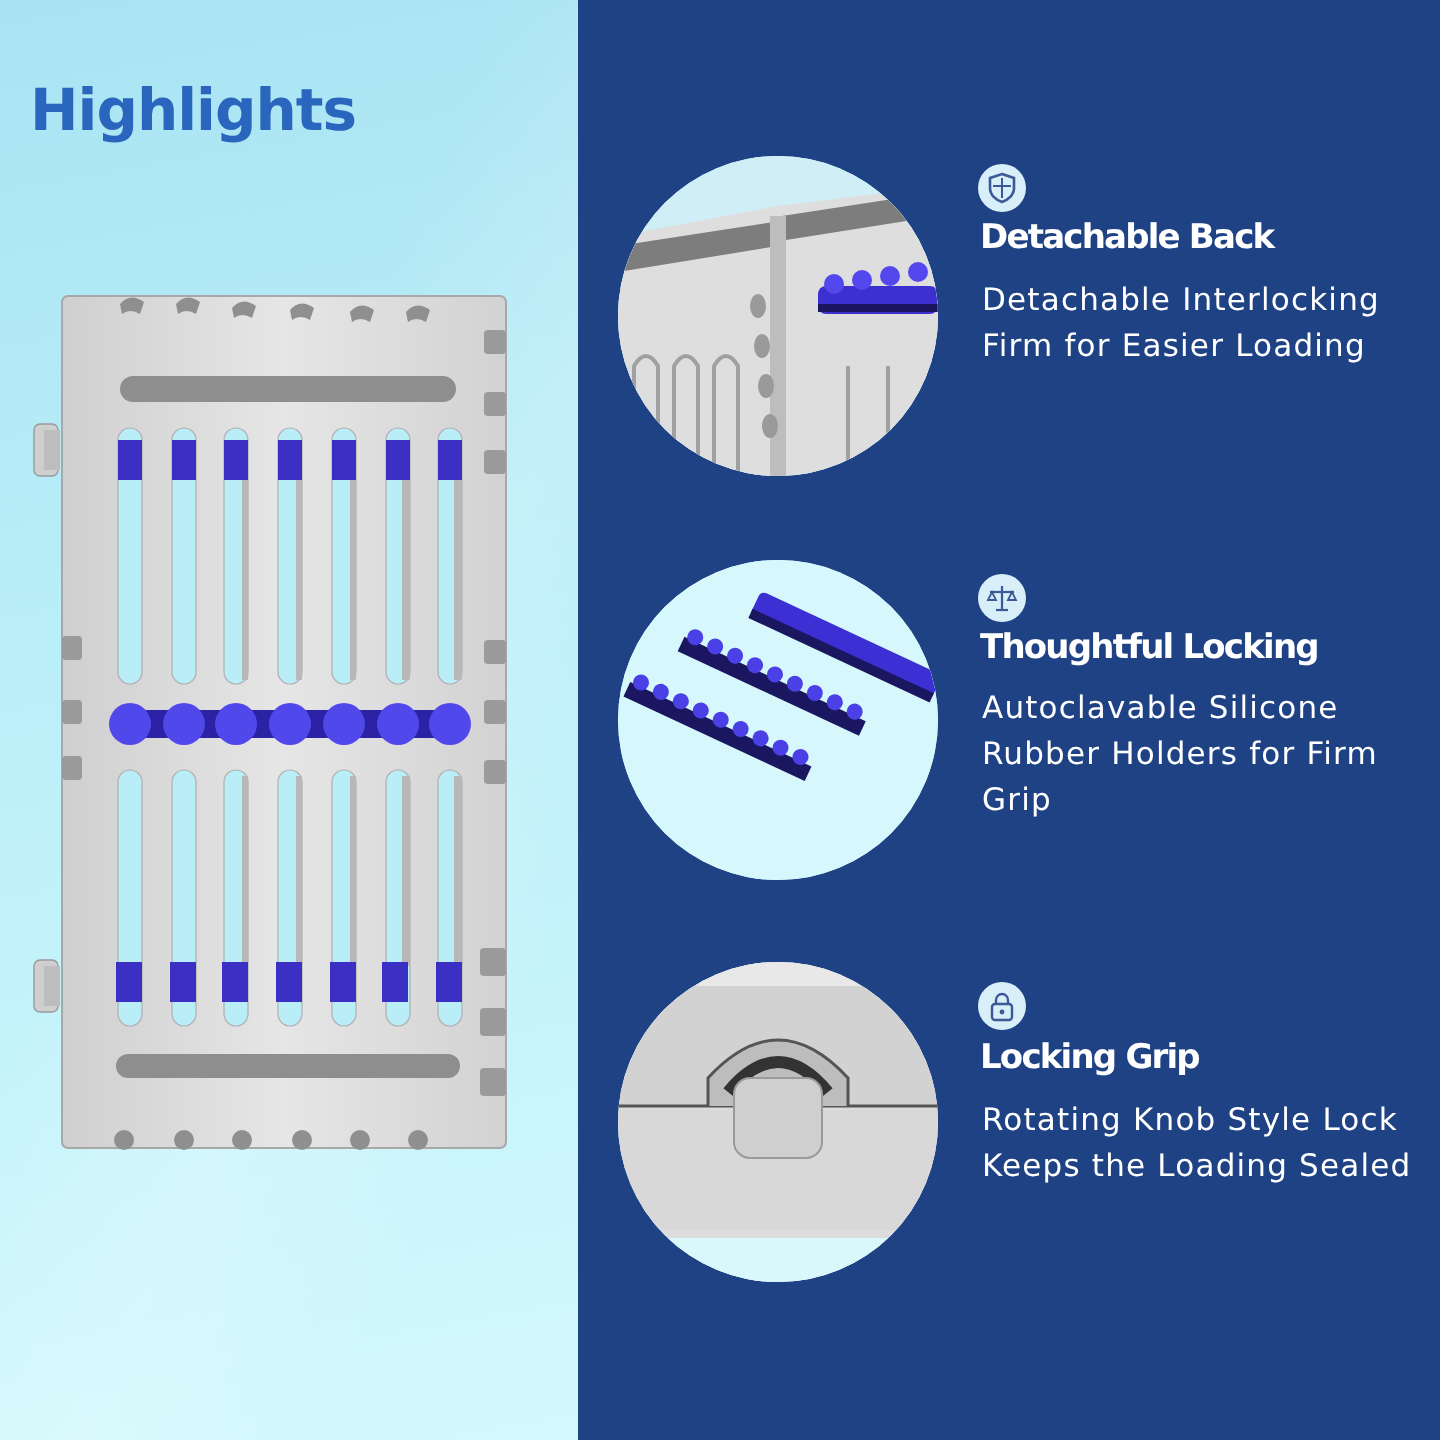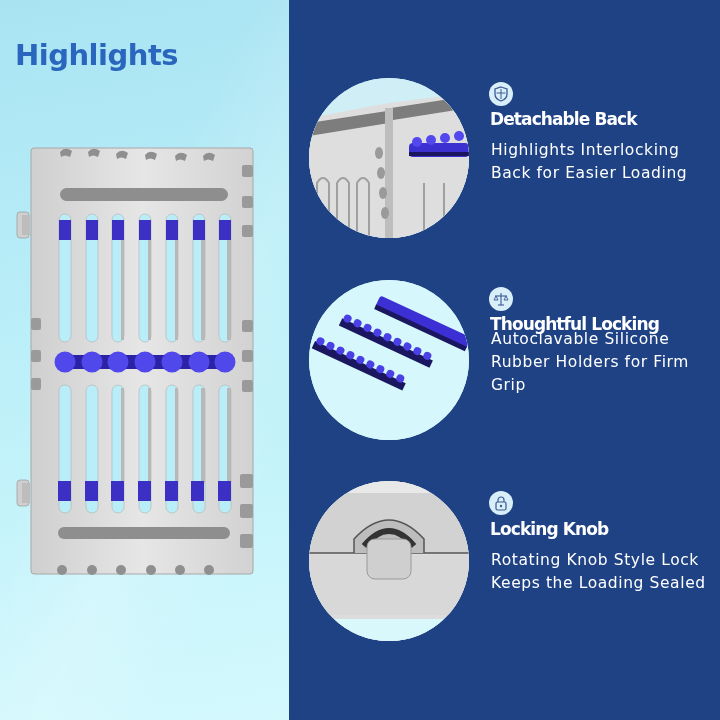--- a/index.html
+++ b/index.html
@@ -210,21 +210,21 @@
       </svg>
     </div>
     <div class="badge" style="top:82px;">
       <svg width="14" height="16" viewBox="0 0 14 16">
           <path d="M7 1 L13 3 V8 C13 11.5 10 14 7 15 C4 14 1 11.5 1 8 V3 Z" fill="none" stroke="#3b5a95" stroke-width="1.3"></path>
           <line x1="7" y1="3" x2="7" y2="13" stroke="#3b5a95" stroke-width="1"></line>
           <line x1="2.5" y1="7" x2="11.5" y2="7" stroke="#3b5a95" stroke-width="1"></line>
         </svg>
     </div>
     <div class="heading" style="top:109px;">Detachable Back</div>
-    <div class="desc" style="top:139px;">Highlights Interlocking Back for Easier Loading</div>
+    <div class="desc" style="top:139px;">Detachable Interlocking Firm for Easier Loading</div>
   </div>
 
   <div class="feature" style="top:0;">
     <div class="photo" style="top:280px;">
       <svg width="160" height="160" viewBox="0 0 160 160">
         <rect x="0" y="0" width="160" height="160" fill="#d6f8fc"></rect>
         <g transform="rotate(25 80 80)">
           <rect x="45" y="25" width="100" height="14" rx="3" fill="#3c30d4"></rect>
           <rect x="45" y="35" width="100" height="5" fill="#1b1660"></rect>
           <rect x="20" y="62" width="100" height="8" fill="#1b1660"></rect>
@@ -257,21 +257,21 @@
     <div class="badge" style="top:287px;">
       <svg width="16" height="14" viewBox="0 0 16 14">
           <line x1="8" y1="1" x2="8" y2="13" stroke="#3b5a95" stroke-width="1.1"></line>
           <line x1="2" y1="4" x2="14" y2="4" stroke="#3b5a95" stroke-width="1.1"></line>
           <path d="M1 8 L3 4 L5 8 Z" fill="none" stroke="#3b5a95" stroke-width="0.9"></path>
           <path d="M11 8 L13 4 L15 8 Z" fill="none" stroke="#3b5a95" stroke-width="0.9"></path>
           <line x1="5" y1="13" x2="11" y2="13" stroke="#3b5a95" stroke-width="1.1"></line>
         </svg>
     </div>
     <div class="heading" style="top:314px;">Thoughtful Locking</div>
-    <div class="desc" style="top:328px;">Autoclavable Silicone Rubber Holders for Firm Grip</div>
+    <div class="desc" style="top:343px;">Autoclavable Silicone Rubber Holders for Firm Grip</div>
   </div>
 
   <div class="feature" style="top:0;">
     <div class="photo" style="top:481px;">
       <svg width="160" height="160" viewBox="0 0 160 160">
         <rect x="0" y="0" width="160" height="160" fill="#dcdcdc"></rect>
         <rect x="0" y="0" width="160" height="12" fill="#e8e8e8"></rect>
         <rect x="0" y="12" width="160" height="60" fill="#d2d2d2"></rect>
         <line x1="0" y1="72" x2="160" y2="72" stroke="#555" stroke-width="1.5"></line>
         <rect x="0" y="74" width="160" height="60" fill="#d8d8d8"></rect>
@@ -281,16 +281,16 @@
         <rect x="0" y="138" width="160" height="22" fill="#d9f8fc"></rect>
       </svg>
     </div>
     <div class="badge" style="top:491px;">
       <svg width="12" height="15" viewBox="0 0 12 15">
           <path d="M3 6 V4 a3 3 0 0 1 6 0 V6" fill="none" stroke="#3b5a95" stroke-width="1.2"></path>
           <rect x="1" y="6" width="10" height="8" rx="1.5" fill="none" stroke="#3b5a95" stroke-width="1.2"></rect>
           <circle cx="6" cy="10" r="1.2" fill="#3b5a95"></circle>
         </svg>
     </div>
-    <div class="heading" style="top:519px;">Locking Knob</div>
+    <div class="heading" style="top:519px;">Locking Grip</div>
     <div class="desc" style="top:549px;">Rotating Knob Style Lock Keeps the Loading Sealed</div>
   </div>
 </div>
 
 </body></html>

